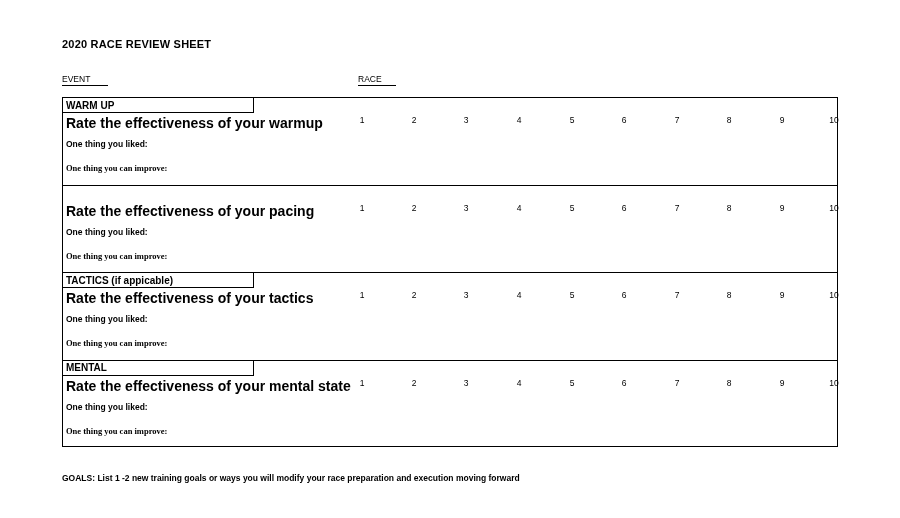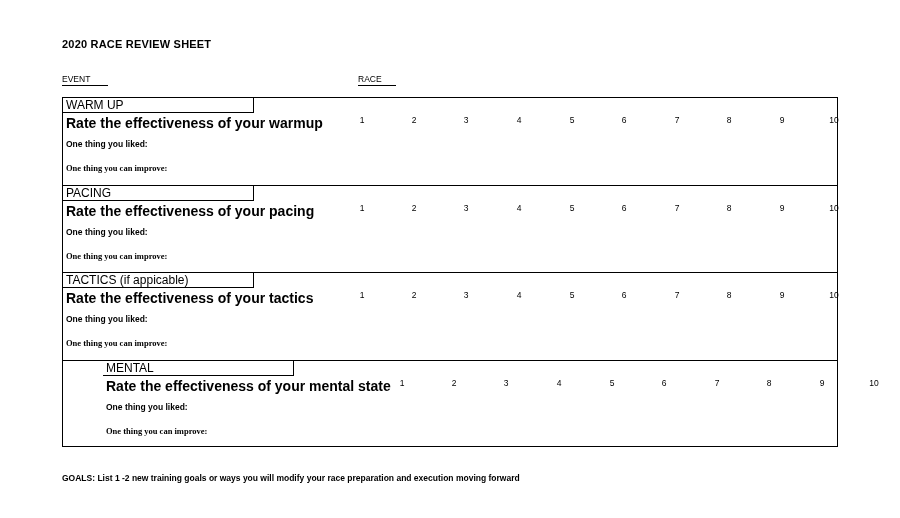--- a/index.html
+++ b/index.html
@@ -53,37 +53,37 @@
     height: 350px;
     border: 1.4px solid #000;
     box-sizing: border-box;
   }
   .section {
     position: relative;
     box-sizing: border-box;
     height: 87.5px;
     border-bottom: 1.4px solid #000;
   }
-  .section:last-child { border-bottom: none; margin-left: 40px; }
+  .section:last-child { border-bottom: none; }
 
   .section-head {
     position: absolute;
     left: 0px;
     top: 0px;
     width: 191px;
     height: 15px;
     box-sizing: border-box;
     border-right: 1.2px solid #000;
     border-bottom: 1.2px solid #000;
     display: flex;
     align-items: center;
   }
   .section-head span {
-    font-size: 12px;
-    font-weight: normal;
+    font-size: 10px;
+    font-weight: bold;
     padding-left: 3px;
   }
   .rate-line {
     position: absolute;
     left: 3px;
     top: 17px;
     font-size: 14px;
     font-weight: bold;
   }
   .liked-line {
@@ -153,23 +153,20 @@
         <div class="scale-num" style="left:275px">5</div>
         <div class="scale-num" style="left:327px">6</div>
         <div class="scale-num" style="left:380px">7</div>
         <div class="scale-num" style="left:432px">8</div>
         <div class="scale-num" style="left:485px">9</div>
         <div class="scale-num" style="left:537px">10</div>
       </div>
     </div>
 
     <div class="section">
-      <div class="section-head">
-        <span>PACING</span>
-      </div>
       <div class="rate-line">Rate the effectiveness of your pacing</div>
       <div class="liked-line">One thing you liked:</div>
       <div class="improve-line">One thing you can improve:</div>
       <div class="scale">
         <div class="scale-num" style="left:65px">1</div>
         <div class="scale-num" style="left:117px">2</div>
         <div class="scale-num" style="left:169px">3</div>
         <div class="scale-num" style="left:222px">4</div>
         <div class="scale-num" style="left:275px">5</div>
         <div class="scale-num" style="left:327px">6</div>

